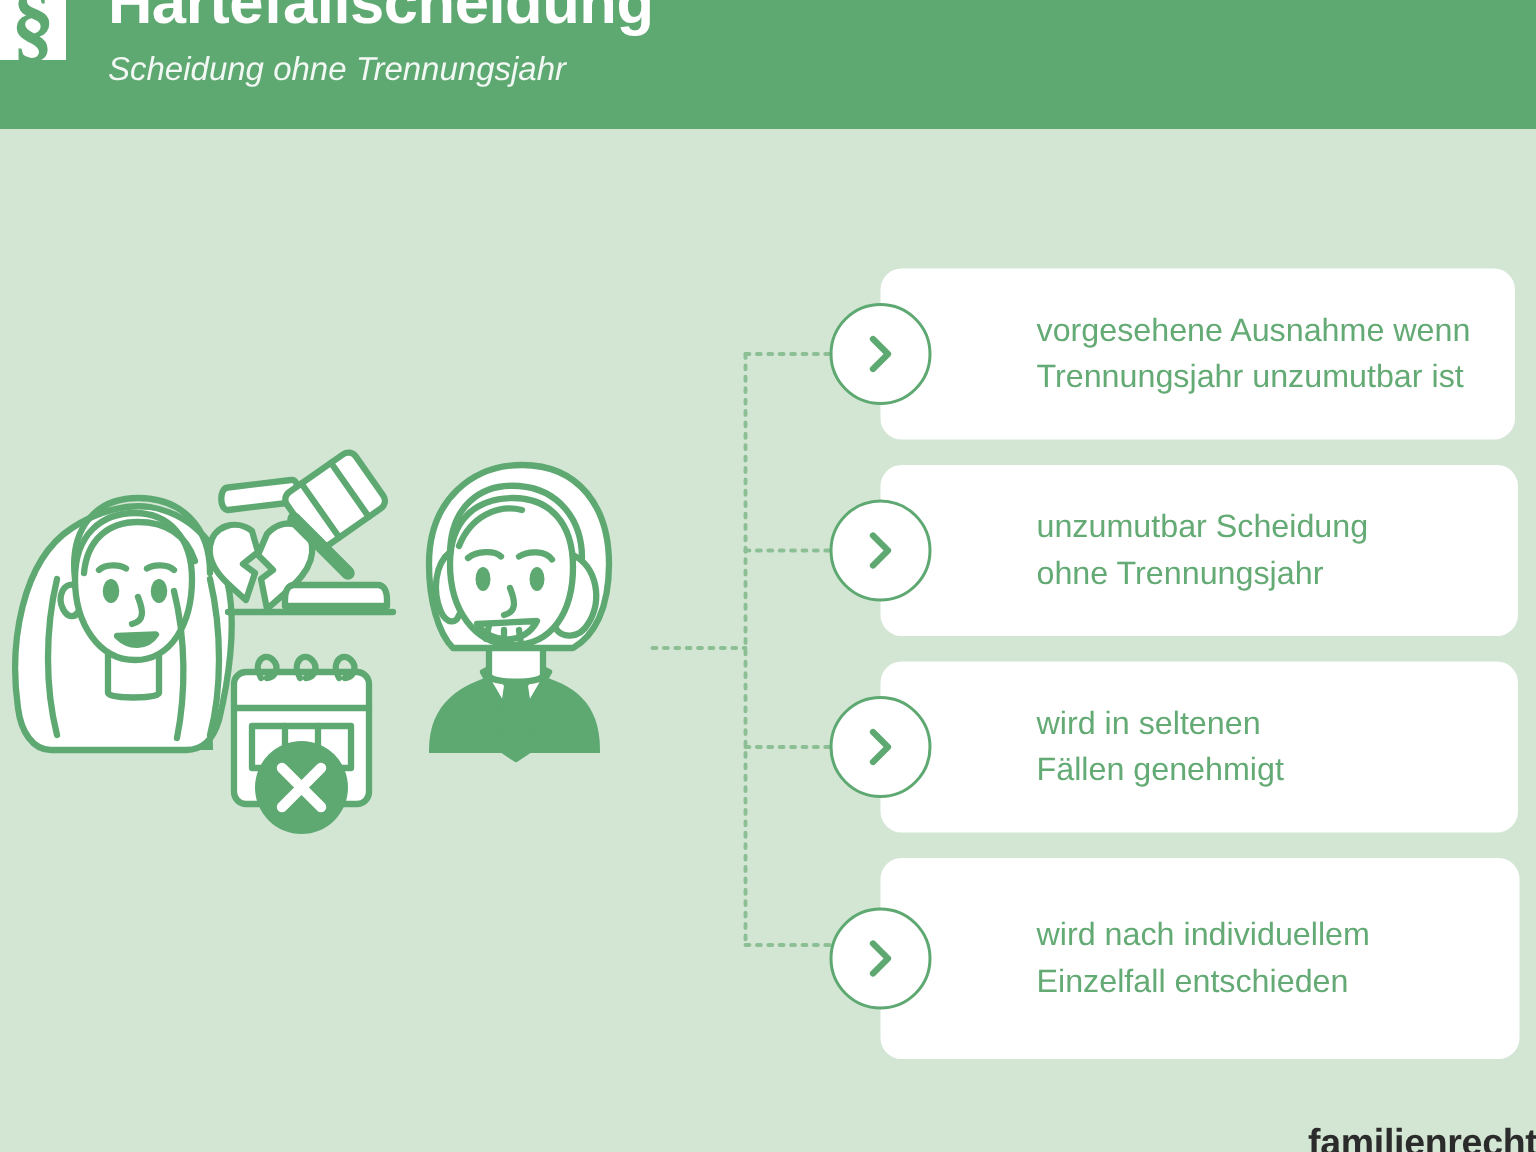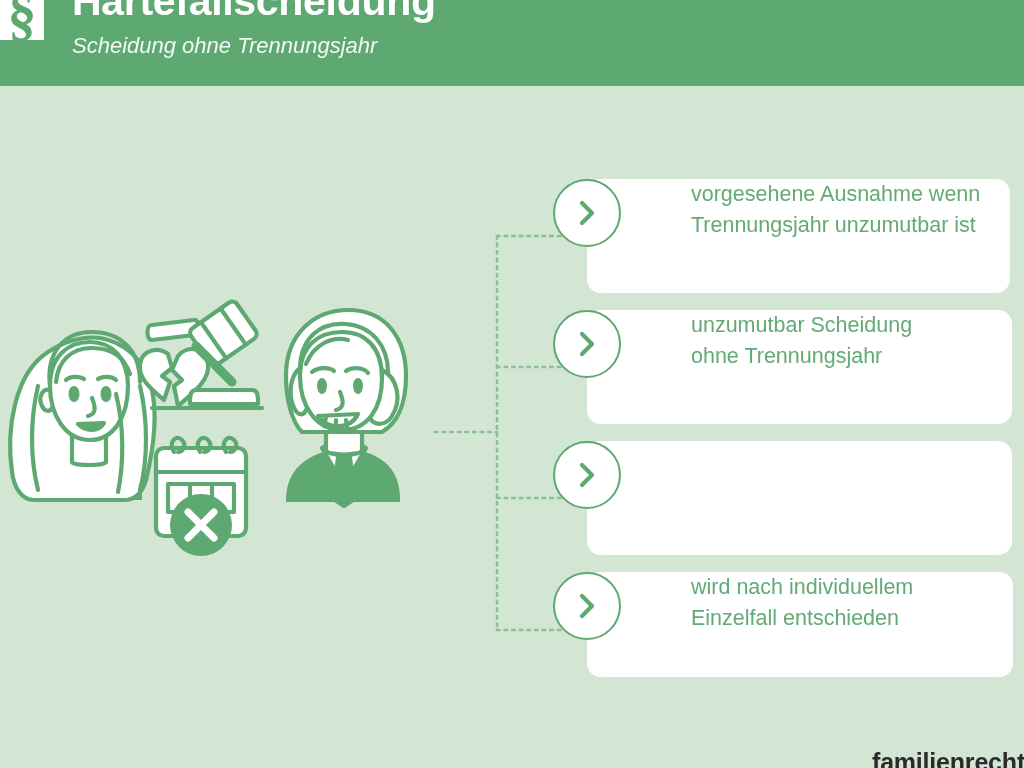--- a/index.html
+++ b/index.html
@@ -80,20 +80,21 @@
     width: 160px;
     height: 520px;
   }
 
   
   .card {
     position: absolute;
     background: #ffffff;
     border-radius: 14px;
     display: flex;
+    align-items: center;
   }
   .card-text {
     color: #63aa74;
     font-size: 21.5px;
     line-height: 1.42;
     padding-left: 104px;
     padding-right: 18px;
     white-space: pre-line;
   }
   .node-circle {
@@ -273,23 +274,25 @@
   <div class="card-text">unzumutbar Scheidung
 ohne Trennungsjahr</div>
 </div>
 
 <div class="card" style="left:587px; top:441px; width:425px; height:114px;">
   <div class="node-circle" style="left:-34px;">
     <svg class="chev" viewBox="0 0 16 26">
       <path d="M3 3 L 13 13 L 3 23" fill="none" stroke="#5ea871" stroke-width="4.2" stroke-linecap="round" stroke-linejoin="round"></path>
     </svg>
   </div>
-</div>
-
-<div class="card" style="left:587px; top:572px; width:426px; height:105px;">
+  <div class="card-text">wird in seltenen
+Fällen genehmigt</div>
+</div>
+
+<div class="card" style="left:587px; top:572px; width:426px; height:134px;">
   <div class="node-circle" style="left:-34px;">
     <svg class="chev" viewBox="0 0 16 26">
       <path d="M3 3 L 13 13 L 3 23" fill="none" stroke="#5ea871" stroke-width="4.2" stroke-linecap="round" stroke-linejoin="round"></path>
     </svg>
   </div>
   <div class="card-text">wird nach individuellem
 Einzelfall entschieden</div>
 </div>
 
 <div id="watermark">familienrecht</div>

